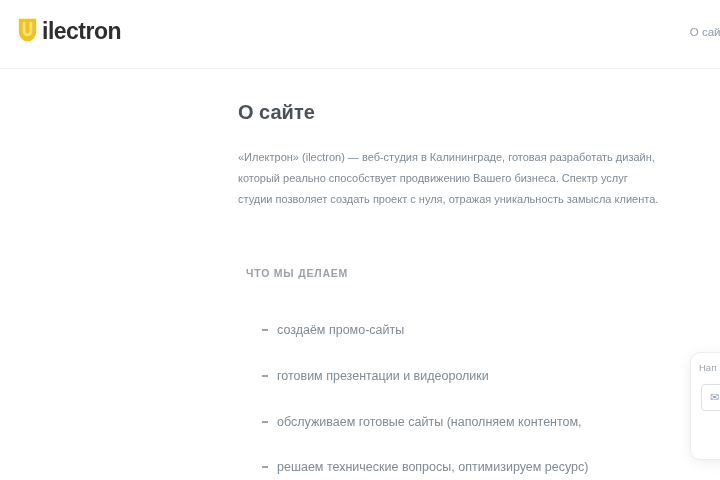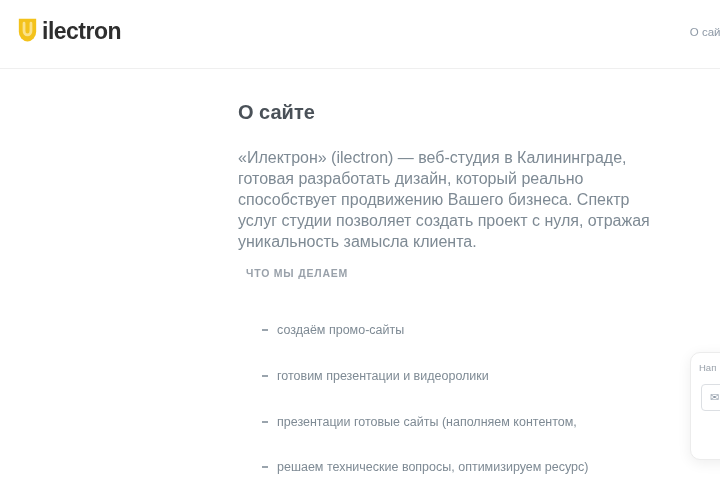--- a/index.html
+++ b/index.html
@@ -56,21 +56,21 @@
     font-size: 20px;
     font-weight: 700;
     color: #4a5158;
   }
   .intro {
     position: absolute;
     left: 238px;
     top: 147px;
     width: 424px;
     margin: 0;
-    font-size: 16px;
+    font-size: 11px;
     line-height: 21px;
     color: #7e8a94;
   }
   .section-heading {
     position: absolute;
     left: 238px;
     margin: 8px;
     font-size: 10.5px;
     font-weight: 700;
     letter-spacing: 0.8px;
@@ -170,21 +170,21 @@
   <main>
     <h1 class="page-title">О сайте</h1>
 
     <p class="intro">«Илектрон» (ilectron) — веб-студия в Калининграде, готовая разработать дизайн, который реально способствует продвижению Вашего бизнеса. Спектр услуг студии позволяет создать проект с нуля, отражая уникальность замысла клиента.</p>
 
     <h2 class="section-heading heading-what">ЧТО МЫ ДЕЛАЕМ</h2>
 
     <ul class="services-list">
       <li>создаём промо-сайты</li>
       <li>готовим презентации и видеоролики</li>
-      <li>презентации готовые сайты (наполняем контентом,</li>
+      <li>обслуживаем готовые сайты (наполняем контентом,</li>
       <li>решаем технические вопросы, оптимизируем ресурс)</li>
     </ul>
 
     <h2 class="section-heading heading-principles">ПРИНЦИПЫ НАШЕЙ РАБОТЫ</h2>
   </main>
 
   <aside class="widget">
     <div class="widget-label">Нап</div>
     <div class="widget-button">
       <span class="glyph">✉</span>

